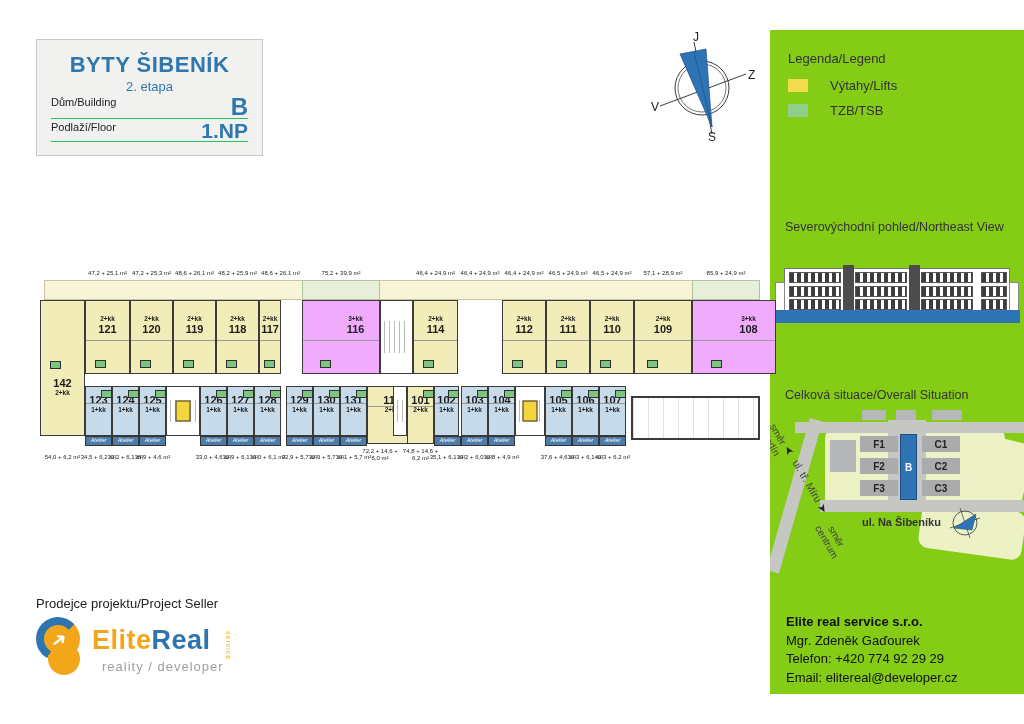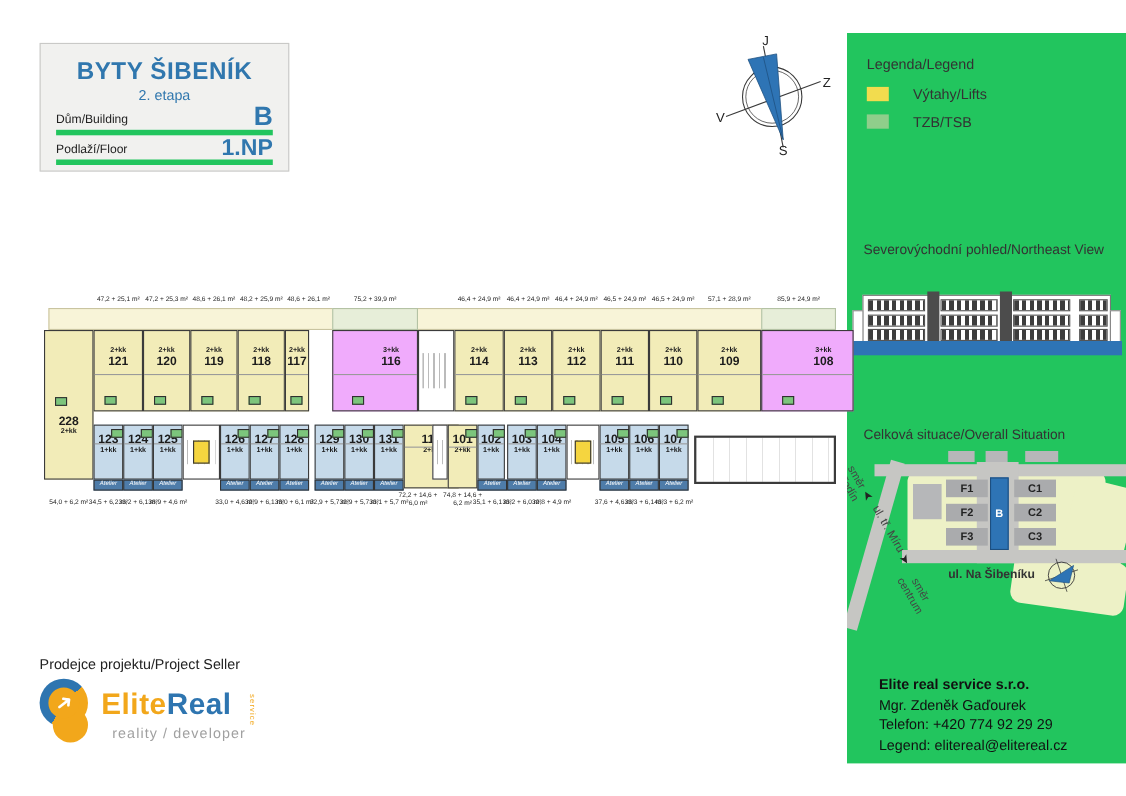--- a/index.html
+++ b/index.html
@@ -5,29 +5,29 @@
   html,body{margin:0;padding:0;}
   body{
     width:1024px;height:724px;position:relative;overflow:hidden;
     background:#ffffff;font-family:"Liberation Sans",sans-serif;color:#222;
   }
   
   .title-box{position:absolute;left:36px;top:39px;width:227px;height:117px;
     background:#f1f1ef;border:1px solid #c9c9c7;box-sizing:border-box;padding:14px 14px 6px;}
   .project-title{color:#3077ae;font-size:22px;font-weight:bold;text-align:center;letter-spacing:.5px;line-height:22px;}
   .stage{color:#3077ae;font-size:13px;text-align:center;margin-top:3px;}
-  .tb-row{display:flex;justify-content:space-between;align-items:flex-end;border-bottom:5px solid #22c55e;margin-top:2px;}
+  .tb-row{display:flex;justify-content:space-between;align-items:flex-start;border-bottom:1px solid #22c55e;margin-top:2px;}
   .tb-label{font-size:11px;color:#222;padding-bottom:3px;}
   .tb-value{color:#3077ae;font-weight:bold;}
   .tb-value.big{font-size:24px;line-height:22px;}
   .tb-value.med{font-size:21px;line-height:20px;}
   
   .compass{position:absolute;left:650px;top:30px;width:106px;height:112px;}
   
-  .panel{position:absolute;left:770px;top:30px;width:254px;height:664px;background:#22c55e;}
+  .panel{position:absolute;left:770px;top:30px;width:254px;height:664px;background:#84cc16;}
   .legend-title{position:absolute;left:18px;top:21px;font-size:13px;color:#333;}
   .legend-item{position:absolute;left:18px;display:flex;align-items:center;}
   .legend-item .swatch{width:20px;height:13px;margin-right:22px;}
   .legend-item .lg-label{font-size:13px;color:#333;}
   .section-title{position:absolute;left:15px;font-size:12.5px;color:#333;white-space:nowrap;}
   
   .elev-wrap{position:absolute;left:4px;top:232px;width:246px;height:66px;}
   .elev-bld{position:absolute;left:10px;right:10px;top:6px;height:46px;background:#fff;border:1px solid #777;}
   .wing{position:absolute;width:8px;height:28px;top:20px;background:#fff;border:1px solid #888;}
   .wing.l{left:1px;} .wing.r{right:1px;}
@@ -40,21 +40,21 @@
   .greenblob{position:absolute;background:#edf1c6;border-radius:10px;}
   .road{position:absolute;background:#c6c6c3;}
   .bldg{position:absolute;background:#aaabad;color:#222;font-size:10px;font-weight:bold;
     display:flex;align-items:center;justify-content:center;}
   .bldg.small{background:#b6b7b9;}
   .bldg.highlight{background:#2e74b5;color:#fff;border:1px solid #1d4f80;box-sizing:border-box;}
   .street-label{position:absolute;font-size:11px;font-weight:600;color:#333;white-space:nowrap;}
   .rot-label{position:absolute;font-size:10px;color:#444;white-space:pre;text-align:center;line-height:11px;transform-origin:left top;}
   .map-arrow{position:absolute;font-size:11px;color:#222;}
   
-  .contact{position:absolute;left:29px;top:583px;font-size:13px;line-height:18.5px;color:#111;}
+  .contact{position:absolute;left:16px;top:583px;font-size:13px;line-height:18.5px;color:#111;}
   .contact .co{font-weight:bold;}
   
   .seller-heading{position:absolute;left:36px;top:596px;font-size:13px;color:#222;}
   .logo-wrap{position:absolute;left:36px;top:615px;width:250px;height:75px;}
   .logo-mark{position:absolute;left:0;top:2px;width:46px;height:58px;}
   .logo-c1{position:absolute;left:0;top:0;width:44px;height:44px;border-radius:50%;
     background:conic-gradient(from 210deg,#2e75b0 0 55%,#f2a71b 55% 100%);}
   .logo-c2{position:absolute;left:12px;top:26px;width:32px;height:32px;border-radius:50%;background:#f2a71b;}
   .logo-c3{position:absolute;left:8px;top:8px;width:28px;height:28px;border-radius:50%;background:#f2a71b;}
   .logo-arrow{position:absolute;left:9px;top:9px;width:28px;height:28px;color:#fff;font-size:19px;line-height:28px;
@@ -212,21 +212,21 @@
       <line x1="2" y1="22" x2="32" y2="12" stroke="#333" stroke-width="0.7"></line>
       <line x1="12" y1="2" x2="22" y2="32" stroke="#333" stroke-width="0.7"></line>
       <polygon points="6,22 28,8 24,24" fill="#2e74b5" stroke="#1d4f80" stroke-width="0.6"></polygon>
     </svg>
   </div>
 
   <div class="contact">
     <div class="co">Elite real service s.r.o.</div>
     <div>Mgr. Zdeněk Gaďourek</div>
     <div>Telefon: +420 774 92 29 29</div>
-    <div>Legend: elitereal@elitereal.cz</div>
+    <div>Email: elitereal@developer.cz</div>
   </div>
 </div>
 
 <div class="seller-heading">Prodejce projektu/Project Seller</div>
 <div class="logo-wrap">
   <div class="logo-mark">
     <div class="logo-c2"></div>
     <div class="logo-c1"></div>
     <div class="logo-c3"></div>
     <div class="logo-arrow">➜</div>
@@ -234,21 +234,21 @@
   <div class="brand"><span class="b1">Elite</span><span class="b2">Real</span></div>
   <div class="brand-service">service</div>
   <div class="tagline">reality / developer</div>
 </div>
 
 <div class="floor-plan">
     <div class="garden" style="left: 4px; width: 716px;"></div>
     <div class="garden g-green" style="left: 262px; width: 78px;"></div>
     <div class="garden g-green" style="left: 652px; width: 68px;"></div>
     <div class="unit unit-122 u-yellow" style="left: 0px; width: 45px;">
-      <span class="u-num">228</span>
+      <span class="u-num">142</span>
       <span class="u-type">2+kk</span>
       <i class="fix"></i>
     </div>
     <div class="area-label" style="left: 22.5px; top: 186px;">54,0 + 6,2 m²</div>
     <div class="unit top u-yellow" style="left: 45px; width: 45px;">
       <span class="u-type">2+kk</span>
       <span class="u-num">121</span>
       <i class="fix"></i>
     </div>
     <div class="area-label" style="left: 67.5px; top: 2px;">47,2 + 25,1 m²</div>
@@ -281,25 +281,20 @@
       <span class="u-num">116</span>
       <i class="fix"></i>
     </div>
     <div class="area-label" style="left: 301px; top: 2px;">75,2 + 39,9 m²</div>
     <div class="unit top u-yellow" style="left: 373px; width: 45px;">
       <span class="u-type">2+kk</span>
       <span class="u-num">114</span>
       <i class="fix"></i>
     </div>
     <div class="area-label" style="left: 395.5px; top: 2px;">46,4 + 24,9 m²</div>
-    <div class="unit top u-yellow" style="left: 418px; width: 44px;">
-      <span class="u-type">2+kk</span>
-      <span class="u-num">113</span>
-      <i class="fix"></i>
-    </div>
     <div class="area-label" style="left: 440px; top: 2px;">46,4 + 24,9 m²</div>
     <div class="unit top u-yellow" style="left: 462px; width: 44px;">
       <span class="u-type">2+kk</span>
       <span class="u-num">112</span>
       <i class="fix"></i>
     </div>
     <div class="area-label" style="left: 484px; top: 2px;">46,4 + 24,9 m²</div>
     <div class="unit top u-yellow" style="left: 506px; width: 44px;">
       <span class="u-type">2+kk</span>
       <span class="u-num">111</span>

